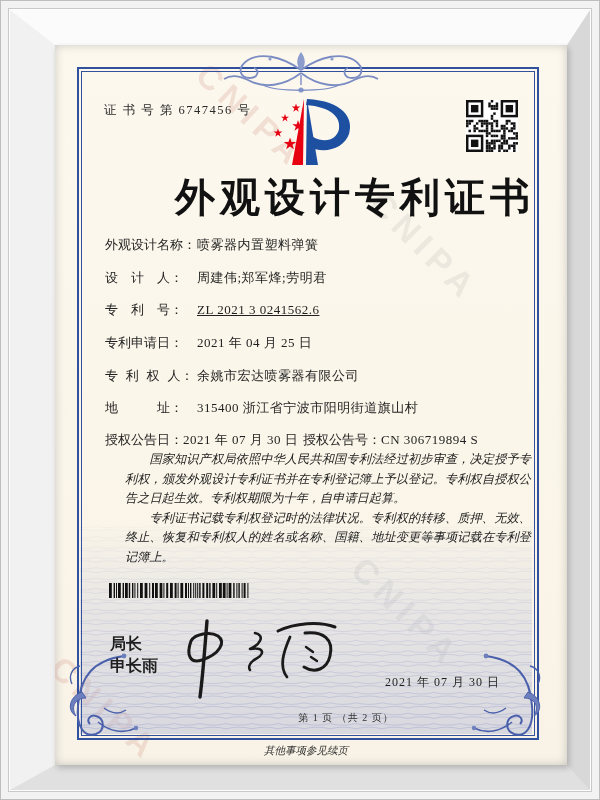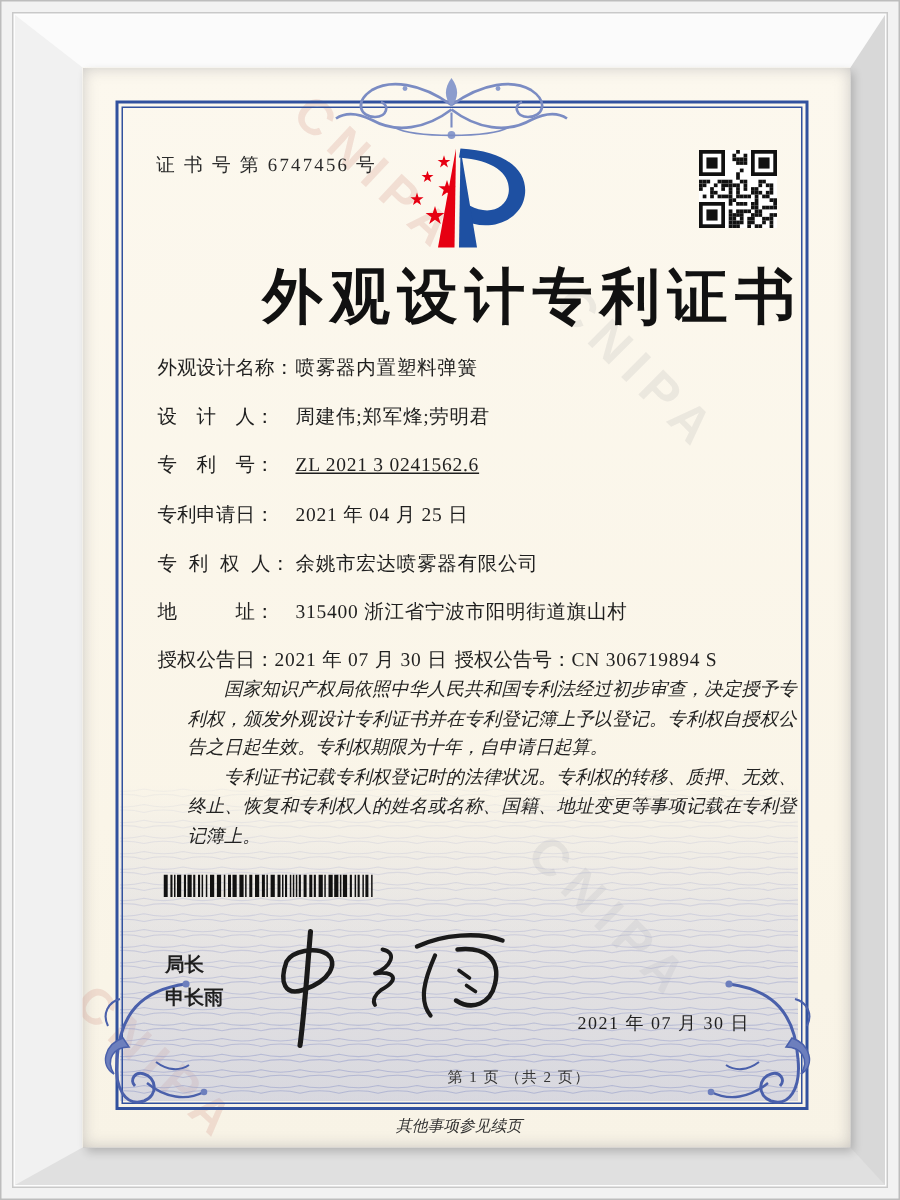--- a/index.html
+++ b/index.html
@@ -33,21 +33,21 @@
   .certno{left:49px;top:57px;font-size:12.5px;letter-spacing:1.5px;color:#2a2a2a;}
   .title{left:22px;top:125px;width:458px;text-align:right;font-size:40px;font-weight:600;
          letter-spacing:5px;color:#111;}
   .frow{left:50px;font-size:13px;}
   .flabel{display:inline-block;min-width:92px;}
   .fvalue{letter-spacing:.5px;}
   .grant2{position:absolute;left:198px;top:0;}
   .paras{position:absolute;left:50px;top:405px;width:406px;z-index:3;font-size:12.2px;line-height:1.6;
          font-style:italic;color:#222;text-align:justify;margin-left:20px;}
   .paras p{margin:0;text-indent:2em;}
-  .signer{left:55px;font-size:13px;font-family:"Liberation Sans","DejaVu Sans",sans-serif;font-weight:bold;}
+  .signer{left:55px;font-size:16px;font-family:"Liberation Sans","DejaVu Sans",sans-serif;font-weight:bold;}
   .date-line{left:330px;top:629px;font-size:12px;letter-spacing:1px;}
   .pageinfo{left:22px;top:666px;width:538px;text-align:center;font-size:10px;letter-spacing:1px;color:#333;}
   .contnote{left:22px;top:699px;width:458px;text-align:center;font-size:10.5px;font-style:italic;color:#333;}
 
   .orn{position:absolute;z-index:3;}
   svg{display:block;}
 </style>
 </head>
 <body>
 

